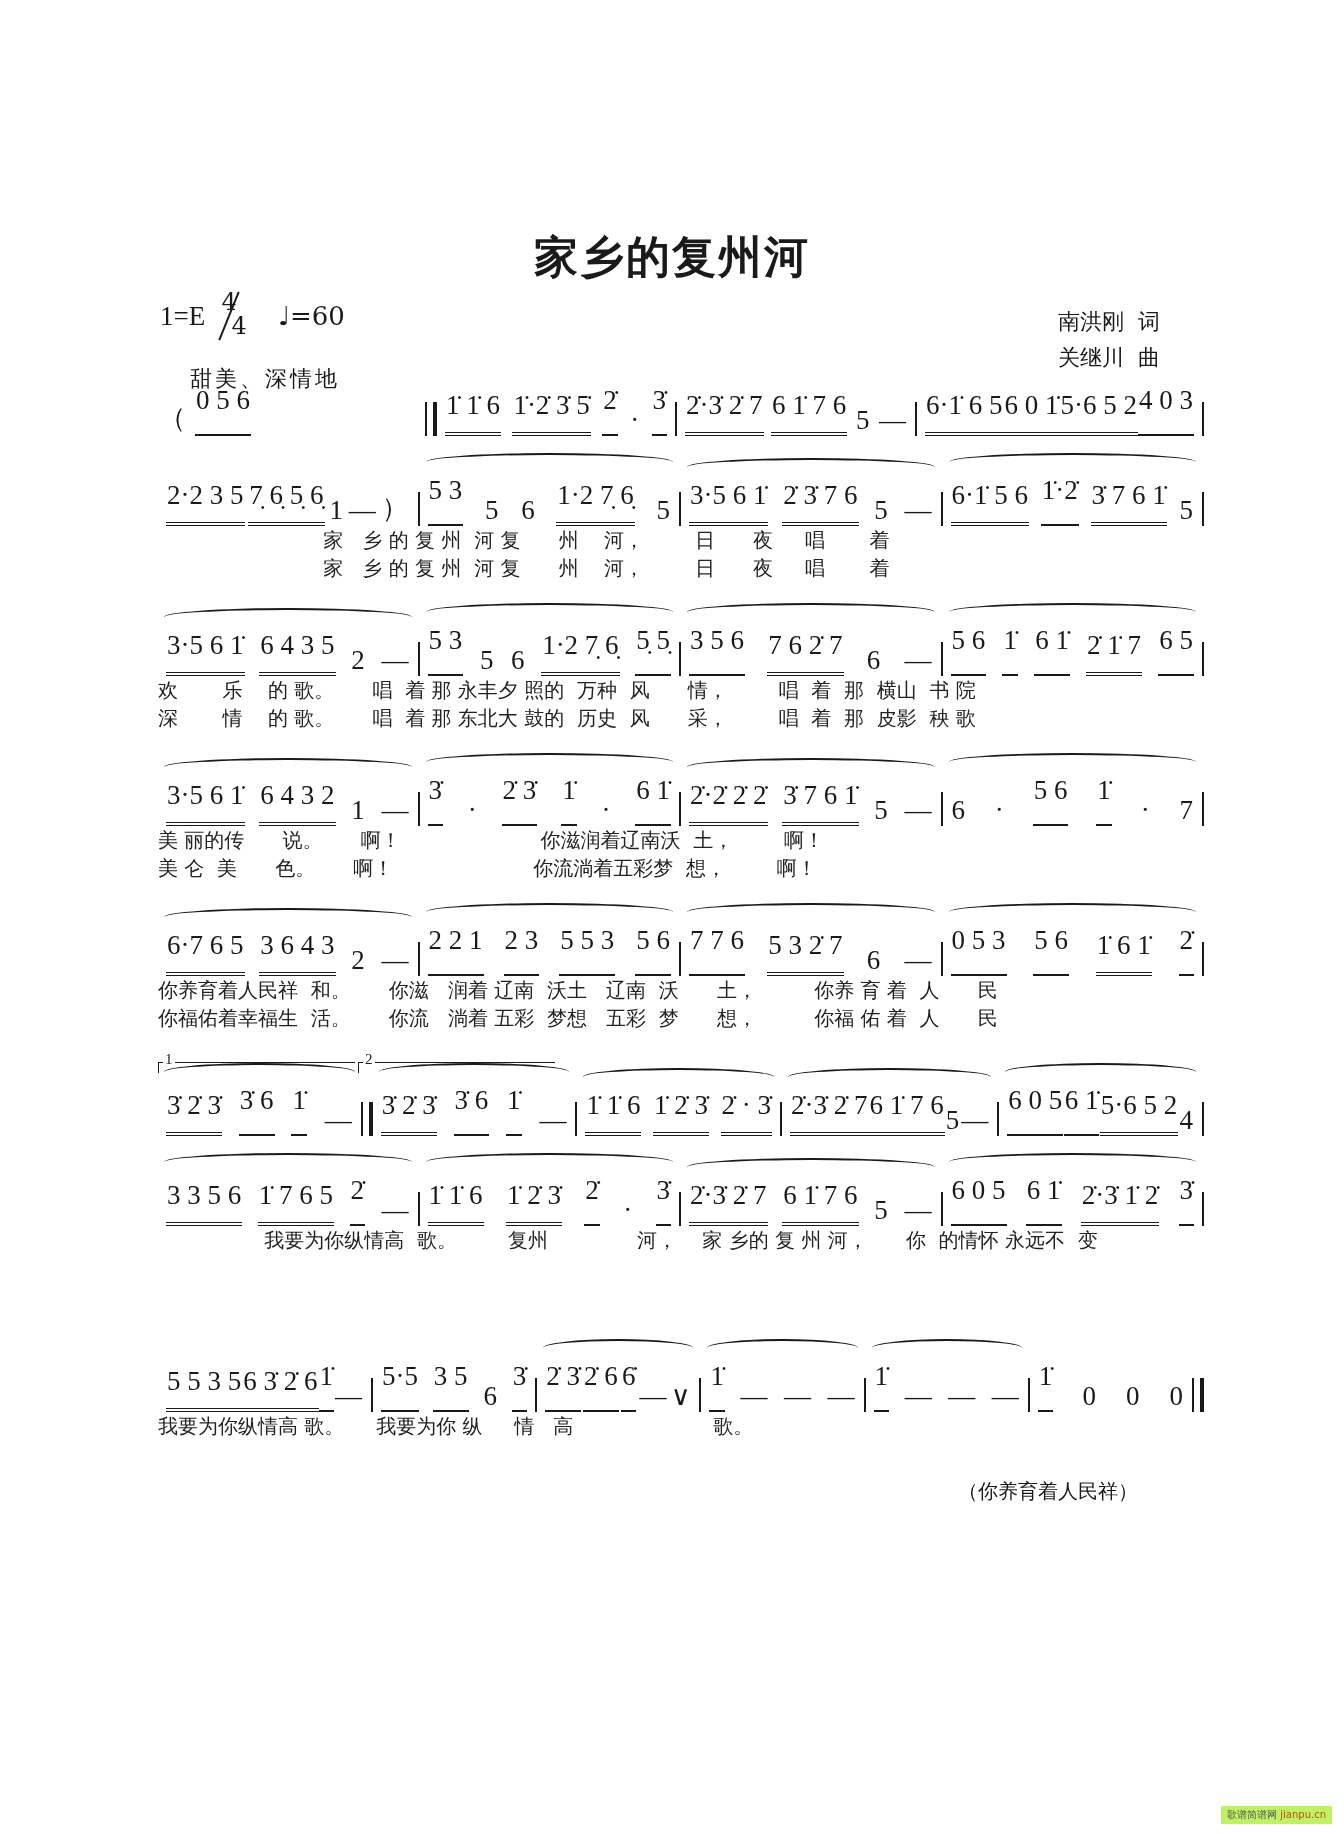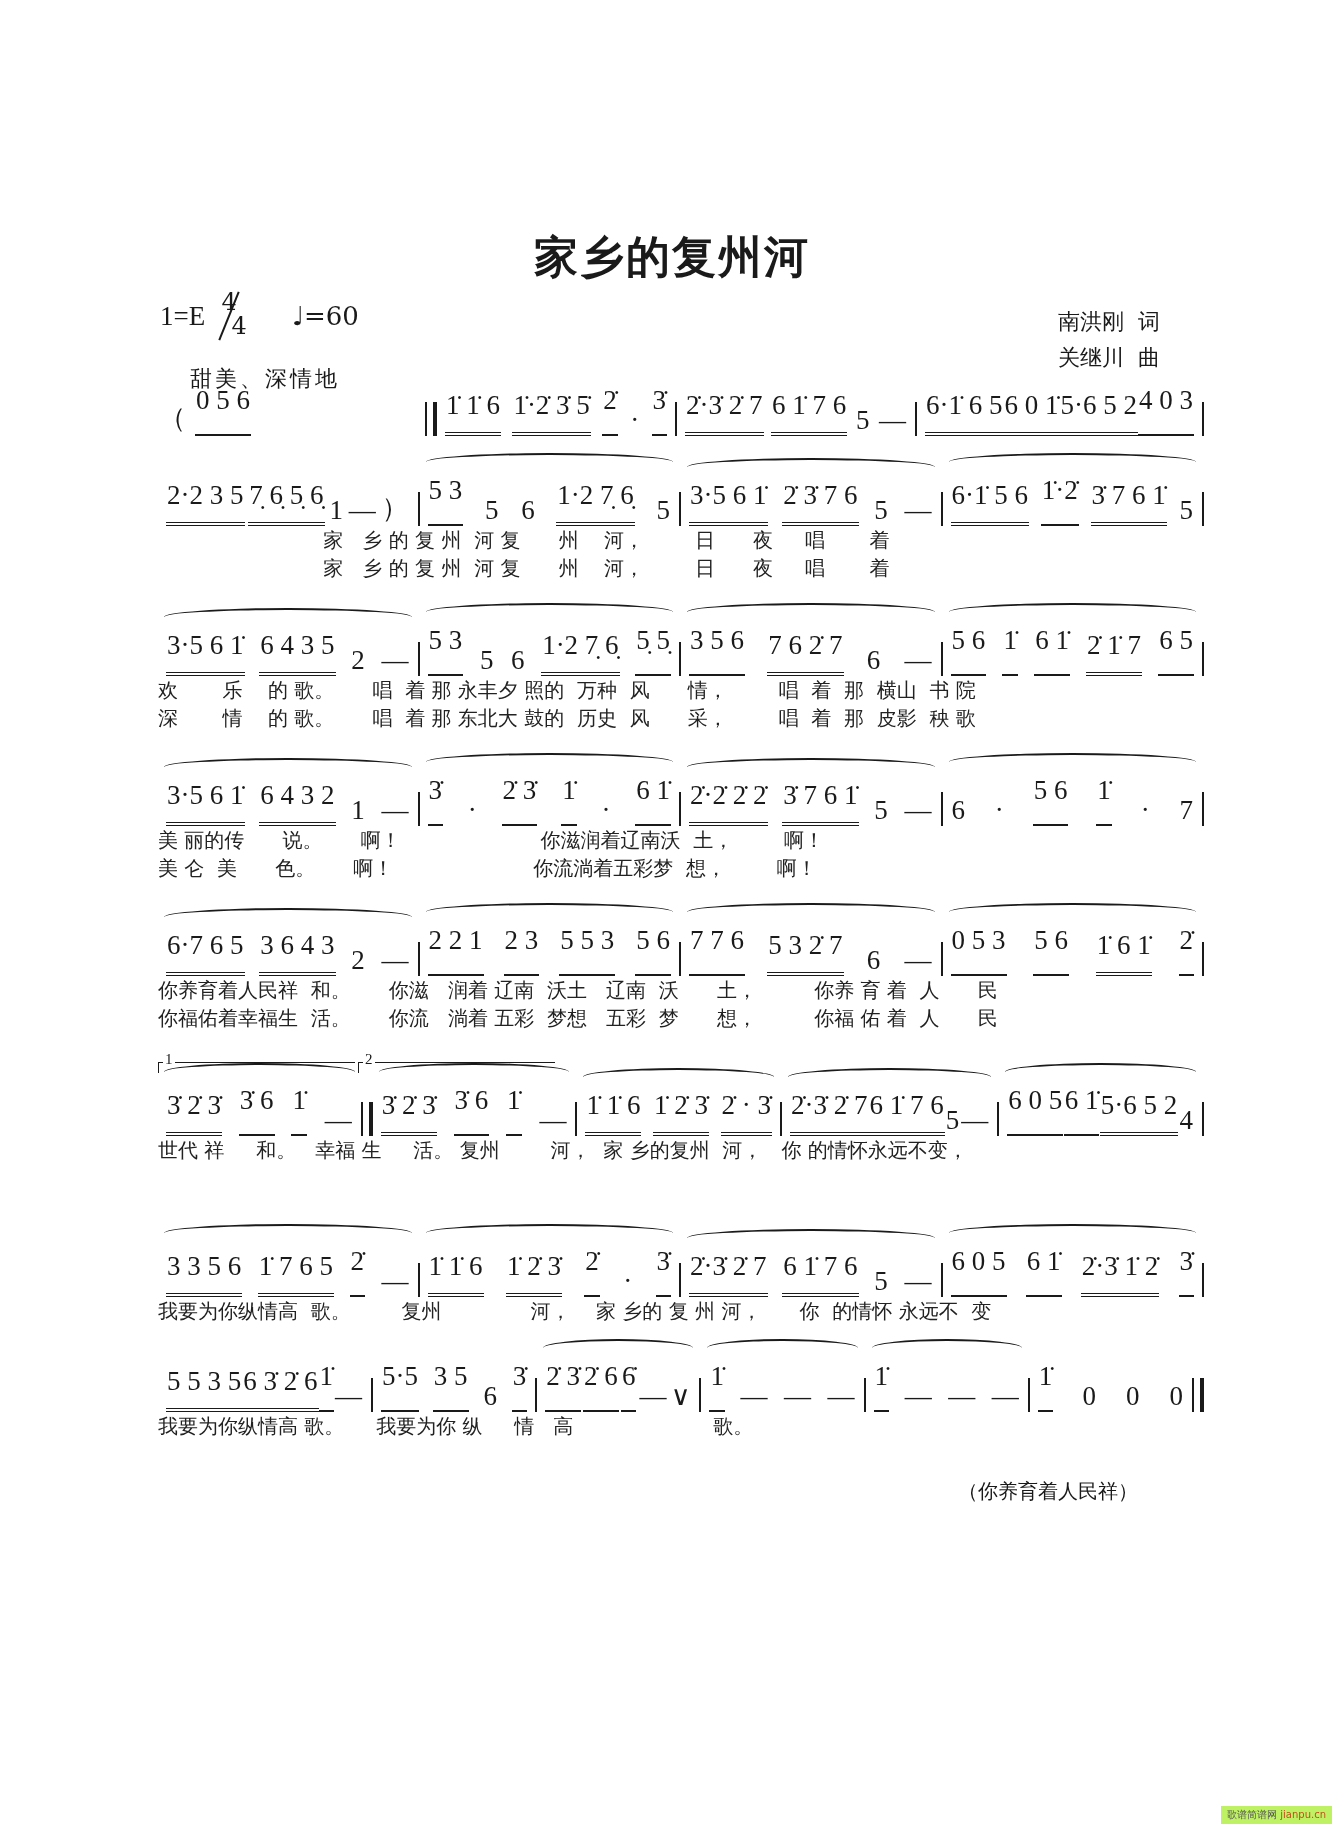--- a/index.html
+++ b/index.html
@@ -12,21 +12,21 @@
       font-size: 44px; font-weight: bold; letter-spacing: 2px;
     }
     .meta-left { position: absolute; left: 160px; top: 296px; font-size: 26px; }
     .meta-left .key { font-family: "Liberation Serif", serif; font-size: 27px; }
     .meta-left .timesig {
       display: inline-block; position: relative; width: 34px; height: 44px; vertical-align: middle; margin: 0 4px;
     }
     .timesig .num { position: absolute; left: 4px; top: -8px; font-size: 24px; }
     .timesig .den { position: absolute; left: 14px; top: 16px; font-size: 24px; }
     .timesig .slash { position: absolute; left: 10px; top: -6px; width: 2px; height: 52px; background: #1a1a1a; transform: rotate(22deg); }
-    .tempo { margin-left: 28px; }
+    .tempo { margin-left: 14px; }
     .expression { position: absolute; left: 190px; top: 348px; font-size: 22px; letter-spacing: 3px; margin-top: 16px; }
     .credits { position: absolute; left: 1058px; top: 304px; font-size: 22px; line-height: 36px; }
     .credits div span.role { margin-left: 14px; }
 
     .row { position: absolute; left: 158px; width: 1046px; }
     .notes {
       position: relative; height: 40px; display: flex; align-items: flex-end;
       font-family: "Liberation Serif", serif; font-size: 27px; white-space: pre;
     }
     .bar {
@@ -112,23 +112,22 @@
       <div class="lyrics">你福佑着幸福生  活。      你流   淌着 五彩  梦想   五彩  梦      想，         你福 佑 着  人      民</div>
     </div>
     <div class="row" style="top: 1096px;">
       <div class="volta" style="left: 0px; width: 196px;">
         <span>1</span>
       </div>
       <div class="volta" style="left: 200px; width: 196px;">
         <span>2</span>
       </div>
       <div class="notes"><div class="bar"><div class="slur"></div><span class="token under2">3̇ 2̇ 3̇</span><span class="token under">3̇ 6</span><span class="token under">1̇</span><span class="token">—</span></div><div class="barline double"></div><div class="bar"><div class="slur"></div><span class="token under2">3̇ 2̇ 3̇</span><span class="token under">3̇ 6</span><span class="token under">1̇</span><span class="token">—</span></div><div class="barline"></div><div class="bar"><div class="slur"></div><span class="token under2">1̇ 1̇ 6</span><span class="token under2">1̇ 2̇ 3̇</span><span class="token under2">2̇ · 3̇</span></div><div class="barline"></div><div class="bar"><div class="slur"></div><span class="token under2">2̇·3̇ 2̇ 7</span><span class="token under2">6 1̇ 7 6</span><span class="token">5</span><span class="token">—</span></div><div class="barline"></div><div class="bar"><div class="slur"></div><span class="token under">6 0 5</span><span class="token under">6 1̇</span><span class="token under2">5·6 5 2</span><span class="token">4</span></div><div class="barline"></div></div>
-      <div class="lyrics">世代 祥     和。   幸福 生     活。 复州        河，  家 乡的复州  河，   你 的情怀永远不变，</div>
     </div>
-    <div class="row" style="top: 1257px;">
+    <div class="row" style="top: 1186px; text-align: center;">
       <div class="notes"><div class="bar"><div class="slur"></div><span class="token under2">3 3 5 6</span><span class="token under2">1̇ 7 6 5</span><span class="token under">2̇</span><span class="token">—</span></div><div class="barline"></div><div class="bar"><div class="slur"></div><span class="token under2">1̇ 1̇ 6</span><span class="token under2">1̇ 2̇ 3̇</span><span class="token under">2̇</span><span class="token">·</span><span class="token under">3̇</span></div><div class="barline"></div><div class="bar"><div class="slur"></div><span class="token under2">2̇·3̇ 2̇ 7</span><span class="token under2">6 1̇ 7 6</span><span class="token">5</span><span class="token">—</span></div><div class="barline"></div><div class="bar"><div class="slur"></div><span class="token under">6 0 5</span><span class="token under">6 1̇</span><span class="token under2">2̇·3̇ 1̇ 2̇</span><span class="token under">3̇</span></div><div class="barline"></div></div>
       <div class="lyrics">我要为你纵情高  歌。        复州              河，    家 乡的 复 州 河，      你  的情怀 永远不  变</div>
     </div>
     <div class="row" style="top: 1372px;">
       <div class="notes"><div class="bar"><span class="token under2">5 5 3 5</span><span class="token under2">6 3̇ 2̇ 6</span><span class="token under">1̇</span><span class="token">—</span></div><div class="barline"></div><div class="bar"><span class="token under">5·5</span><span class="token under">3 5</span><span class="token">6</span><span class="token under">3̇</span></div><div class="barline"></div><div class="bar"><div class="slur"></div><span class="token under">2̇ 3̇</span><span class="token under">2̇ 6</span><span class="token under">6̇</span><span class="token">—</span><span class="token">∨</span></div><div class="barline"></div><div class="bar"><div class="slur"></div><span class="token under">1̇</span><span class="token">—</span><span class="token">—</span><span class="token">—</span></div><div class="barline"></div><div class="bar"><div class="slur"></div><span class="token under">1̇</span><span class="token">—</span><span class="token">—</span><span class="token">—</span></div><div class="barline"></div><div class="bar"><span class="token under">1̇</span><span class="token">0</span><span class="token">0</span><span class="token">0</span></div><div class="barline double"></div></div>
       <div class="lyrics">我要为你纵情高 歌。     我要为你 纵     情   高                      歌。</div>
     </div>
   </div>
 
 <div class="footer-credit">（你养育着人民祥）</div>

